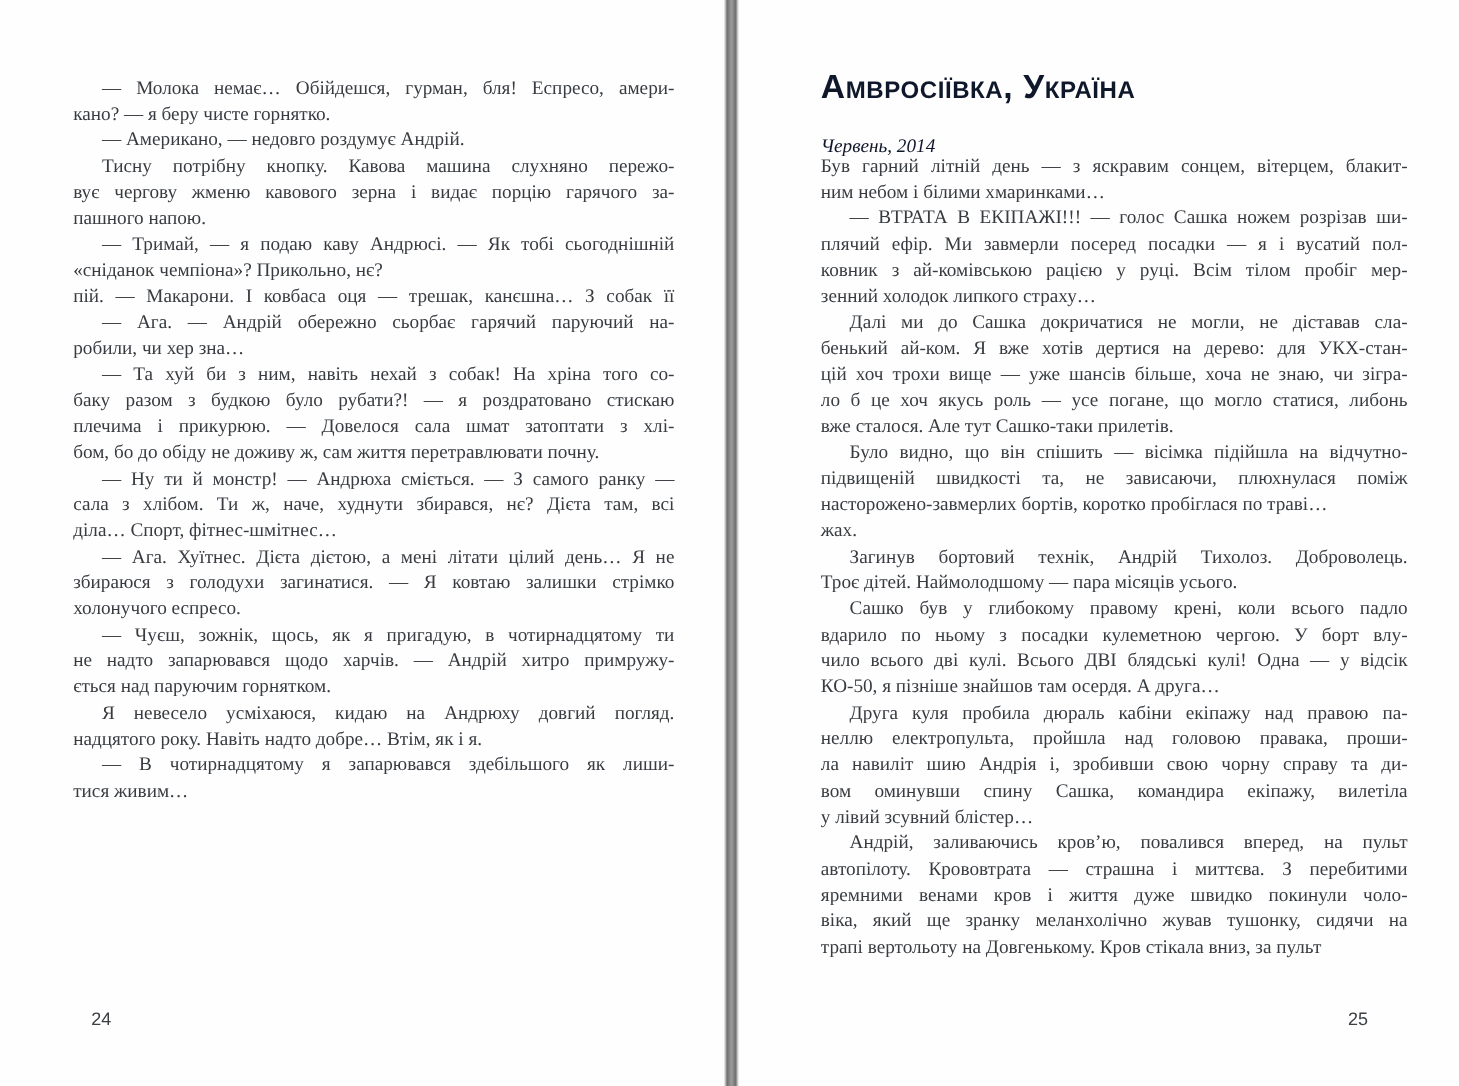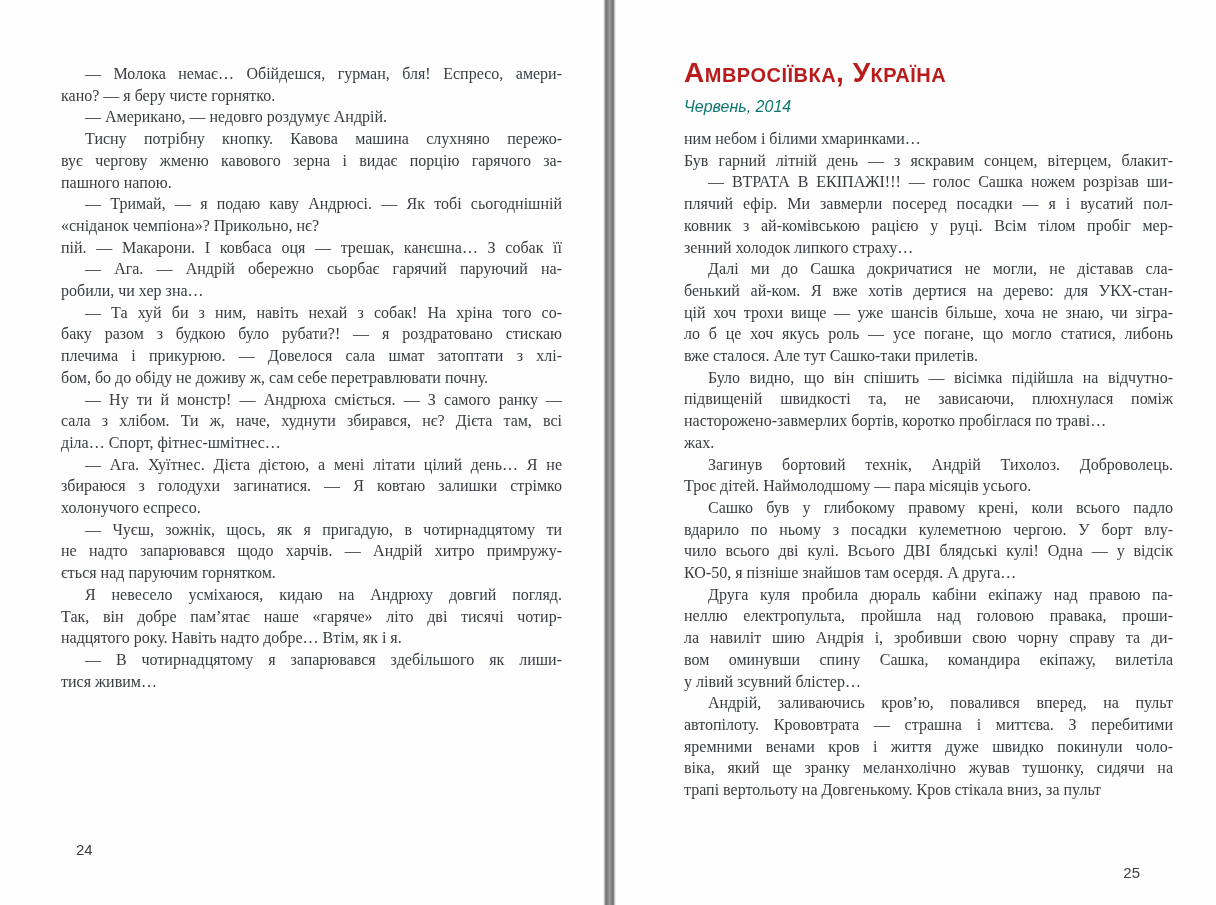--- a/index.html
+++ b/index.html
@@ -37,39 +37,39 @@
   .line.jl { text-align-last: justify; }
   .line.first { text-indent: 24px; }
 
   .chapter-title {
     position: absolute; left: 68px; top: 57px; margin: 0;
     font-family: "Liberation Sans", sans-serif;
     font-weight: 700;
     font-size: 28px; line-height: 32px;
     letter-spacing: 0.5px;
     font-variant: small-caps;
-    color: #b91c1c;
+    color: #0f172a;
     white-space: nowrap;
   }
   .chapter-date {
-    position: absolute; left: 68px; top: 97px;
-    font-family: Liberation Sans, sans-serif;
+    position: absolute; left: 68px; top: 113px;
+    font-family: Liberation Serif, serif;
     font-style: italic;
     font-size: 16px; line-height: 20px;
-    color: #0f766e;
+    color: #0f172a;
   }
 
   .folio {
     position: absolute; top: 841px;
     font-family: "Liberation Sans", sans-serif;
     font-size: 15px; line-height: 18px;
     color: #3c4044;
   }
   .folio-left  { left: 76px; text-align: center; }
-  .folio-right { right: 76px; margin-top: 23px; }
+  .folio-right { right: 76px; }
 </style>
 </head>
 <body>
 
 <div class="spread">
 
   <section class="page page-left">
     <div class="text-col" id="left-col">
         <div class="para">
           <div class="line jl first">— Молока немає… Обійдешся, гурман, бля! Еспресо, амери-</div>
@@ -89,59 +89,58 @@
         </div>
         <div class="para">
           <div class="line jl">пій. — Макарони. І ковбаса оця — трешак, канєшна… З собак її</div>
           <div class="line jl first">— Ага. — Андрій обережно сьорбає гарячий паруючий на-</div>
           <div class="line">робили, чи хер зна…</div>
         </div>
         <div class="para">
           <div class="line jl first">— Та хуй би з ним, навіть нехай з собак! На хріна того со-</div>
           <div class="line jl">баку разом з будкою було рубати?! — я роздратовано стискаю</div>
           <div class="line jl">плечима і прикурюю. — Довелося сала шмат затоптати з хлі-</div>
-          <div class="line">бом, бо до обіду не доживу ж, сам себе перетравлювати почну.</div>
+          <div class="line">бом, бо до обіду не доживу ж, сам життя перетравлювати почну.</div>
         </div>
         <div class="para">
           <div class="line jl first">— Ну ти й монстр! — Андрюха сміється. — З самого ранку —</div>
           <div class="line jl">сала з хлібом. Ти ж, наче, худнути збирався, нє? Дієта там, всі</div>
           <div class="line">діла… Спорт, фітнес-шмітнес…</div>
         </div>
         <div class="para">
           <div class="line jl first">— Ага. Хуїтнес. Дієта дієтою, а мені літати цілий день… Я не</div>
           <div class="line jl">збираюся з голодухи загинатися. — Я ковтаю залишки стрімко</div>
           <div class="line">холонучого еспресо.</div>
         </div>
         <div class="para">
           <div class="line jl first">— Чуєш, зожнік, щось, як я пригадую, в чотирнадцятому ти</div>
           <div class="line jl">не надто запарювався щодо харчів. — Андрій хитро примружу-</div>
           <div class="line">ється над паруючим горнятком.</div>
         </div>
         <div class="para">
           <div class="line jl first">Я невесело усміхаюся, кидаю на Андрюху довгий погляд.</div>
-          <div class="line jl">Так, він добре пам’ятає наше «гаряче» літо дві тисячі чотир-</div>
           <div class="line">надцятого року. Навіть надто добре… Втім, як і я.</div>
         </div>
         <div class="para">
           <div class="line jl first">— В чотирнадцятому я запарювався здебільшого як лиши-</div>
           <div class="line">тися живим…</div>
         </div>
       </div>
     <div class="folio folio-left">24</div>
   </section>
 
   <div class="gutter"></div>
 
   <section class="page page-right">
     <h1 class="chapter-title">Амвросіївка, Україна</h1>
     <div class="chapter-date">Червень, 2014</div>
     <div class="text-col" id="right-col">
         <div class="para">
+          <div class="line jl">Був гарний літній день — з яскравим сонцем, вітерцем, блакит-</div>
           <div class="line">ним небом і білими хмаринками…</div>
-          <div class="line jl">Був гарний літній день — з яскравим сонцем, вітерцем, блакит-</div>
         </div>
         <div class="para">
           <div class="line jl first">— ВТРАТА В ЕКІПАЖІ!!! — голос Сашка ножем розрізав ши-</div>
           <div class="line jl">плячий ефір. Ми завмерли посеред посадки — я і вусатий пол-</div>
           <div class="line jl">ковник з ай-комівською рацією у руці. Всім тілом пробіг мер-</div>
           <div class="line">зенний холодок липкого страху…</div>
         </div>
         <div class="para">
           <div class="line jl first">Далі ми до Сашка докричатися не могли, не діставав сла-</div>
           <div class="line jl">бенький ай-ком. Я вже хотів дертися на дерево: для УКХ-стан-</div>

